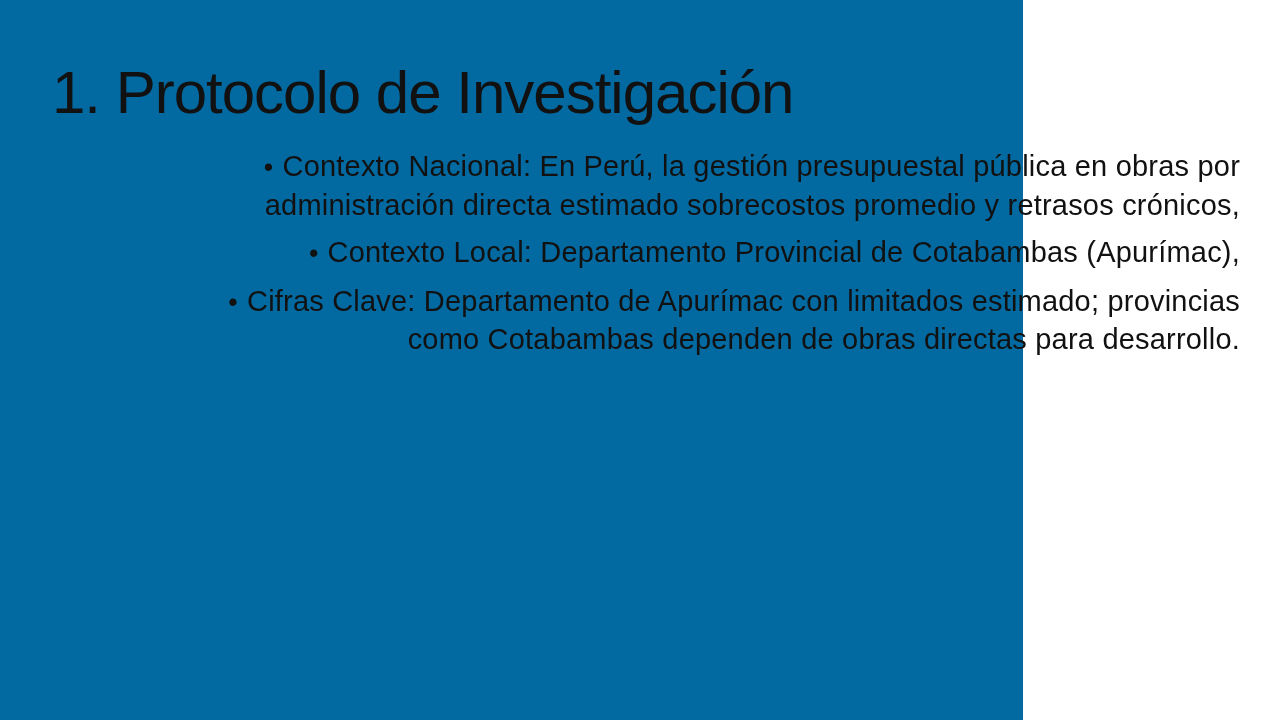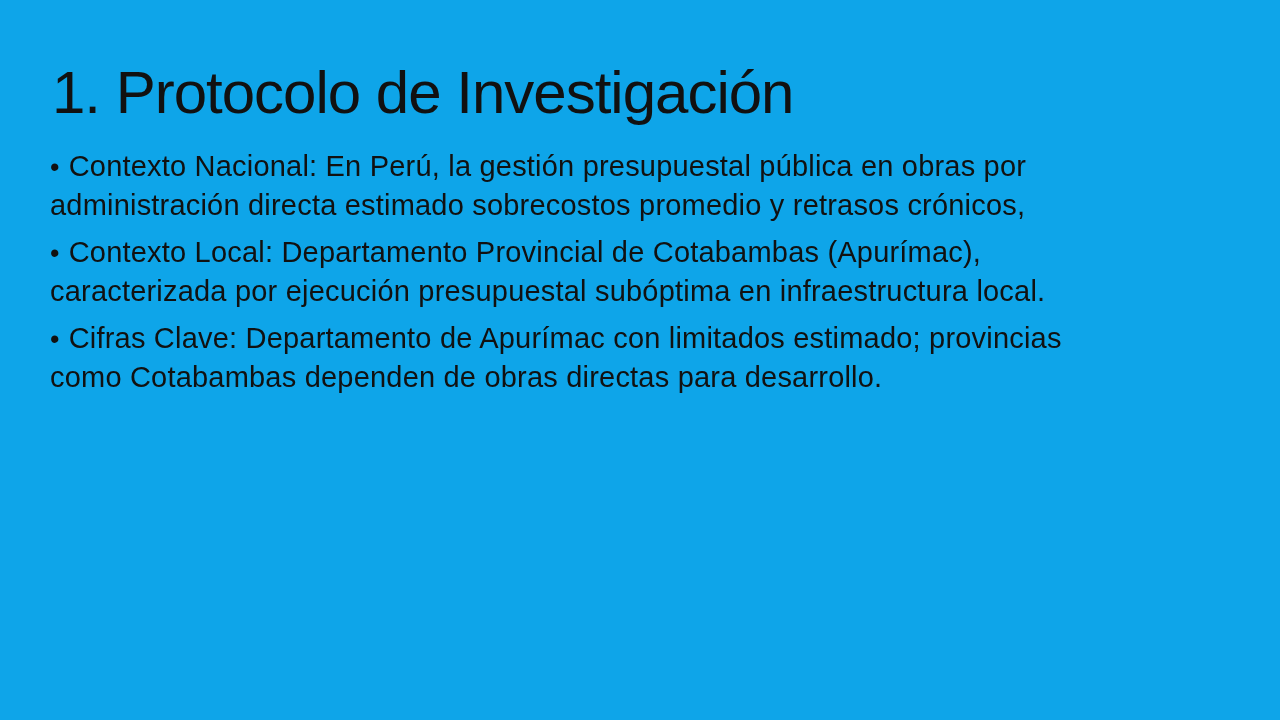--- a/index.html
+++ b/index.html
@@ -3,23 +3,23 @@
 <meta charset="utf-8">
 <style>
   html, body {
     margin: 0;
     padding: 0;
     background: #ffffff;
     overflow: hidden;
   }
   .slide {
     position: relative;
-    width: 1280px;
+    width: 1023px;
     height: 720px;
-    background: #0ea5e9;
+    background: #0369a1;
     color: #111111;
     font-family: "Liberation Sans", "DejaVu Sans", sans-serif;
   }
   .title {
     position: absolute;
     left: 52px;
     top: 63px;
     margin: 0;
     font-size: 60px;
     font-weight: 400;
@@ -33,22 +33,23 @@
     left: 50px;
     top: 148px;
     width: 1190px;
     font-size: 29px;
     font-weight: 400;
     letter-spacing: 0.2px;
     line-height: 37.5px;
     color: #111111;
   }
   .bullet {
-    margin: 0 0 10px 0;
+    margin: 0 0 10px 13px;
     white-space: nowrap;
+    text-align: right;
   }
   .glyph {
     display: inline-block;
     margin-right: 9px;
     font-size: 27px;
   }
 </style>
 </head>
 <body>
 
@@ -58,21 +59,20 @@
 
   <div class="body-text">
 
     <p class="bullet">
       <span class="glyph">•</span><span>Contexto Nacional: En Perú, la gestión presupuestal pública en obras por</span><br>
       <span>administración directa estimado sobrecostos promedio y retrasos crónicos,</span><br>
     </p>
 
     <p class="bullet">
       <span class="glyph">•</span><span>Contexto Local: Departamento Provincial de Cotabambas (Apurímac),</span><br>
-      <span>caracterizada por ejecución presupuestal subóptima en infraestructura local.</span>
     </p>
 
     <p class="bullet">
       <span class="glyph">•</span><span>Cifras Clave: Departamento de Apurímac con limitados estimado; provincias</span><br>
       <span>como Cotabambas dependen de obras directas para desarrollo.</span>
     </p>
 
 
   </div>
 </div>

